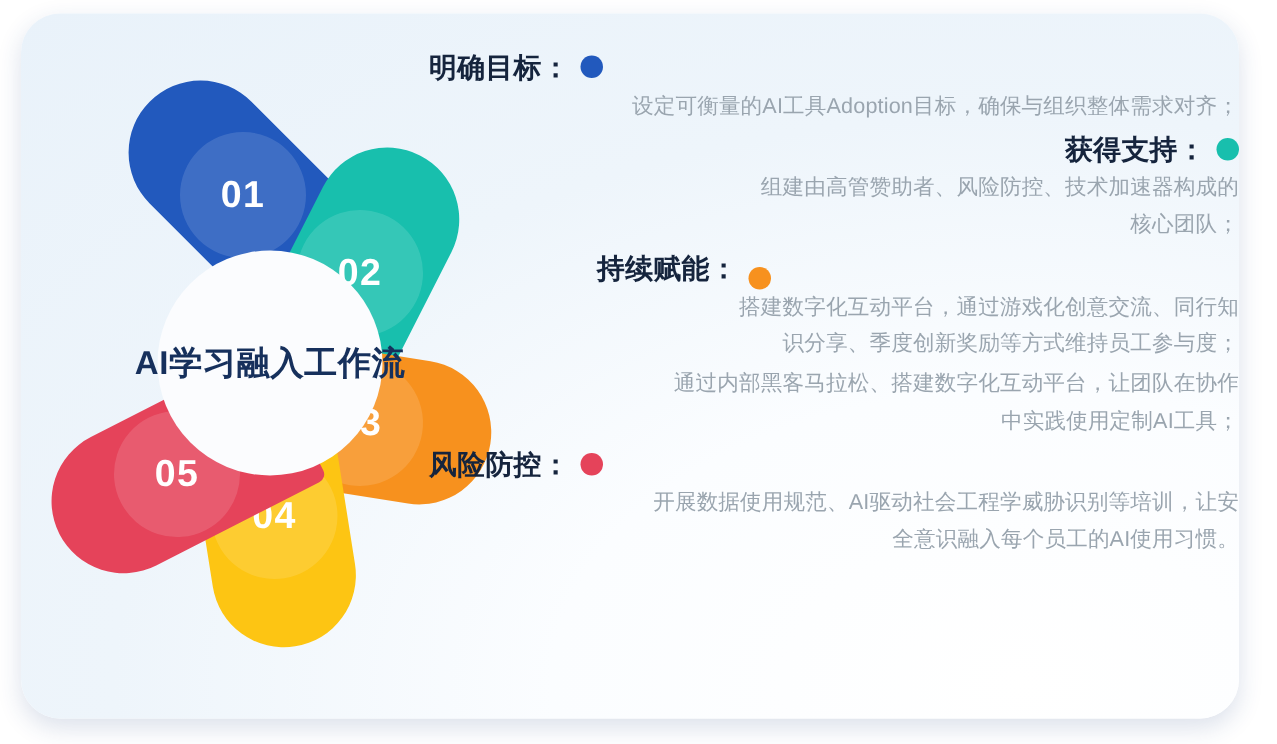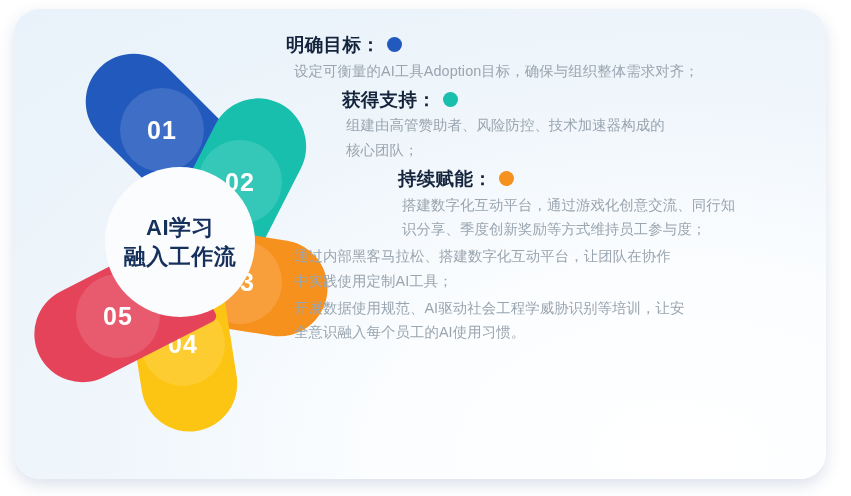--- a/index.html
+++ b/index.html
@@ -97,21 +97,21 @@
     position: absolute;
     left: 50%;
     top: 50%;
     width: 150px;
     height: 150px;
     margin-left: -75px;
     margin-top: -75px;
     border-radius: 50%;
     background: #fbfcfe;
     display: flex;
-    flex-direction: column;
+    flex-direction: row;
     align-items: center;
     justify-content: center;
     z-index: 6;
   }
   .hub .line {
     color: #16305c;
     font-size: 22px;
     font-weight: bold;
     line-height: 1.32;
     letter-spacing: 0.5px;
@@ -142,25 +142,26 @@
     border-radius: 50%;
     margin-left: 7px;
     flex: 0 0 auto;
   }
   .item-body {
     color: #9aa5af;
     font-size: 14.4px;
     line-height: 1.72;
     letter-spacing: 0.1px;
     white-space: pre-line;
+    text-align: right;
   }
 
   .ind0 { margin-left: 0px; }
-  .ind1 { margin-left: 56px; }
-  .ind2 { margin-left: 112px; }
+  .ind1 { margin-left: 56px; justify-content: flex-end; }
+  .ind2 { margin-left: 112px; align-items: flex-end; }
   .body0 { margin-left: 8px; }
   .body1 { margin-left: 60px; }
   .body2 { margin-left: 116px; }
 </style>
 </head>
 <body>
 
 <div class="stage">
   <div class="card">
 
@@ -224,19 +225,23 @@
         <div class="item-body body2">搭建数字化互动平台，通过游戏化创意交流、同行知
 识分享、季度创新奖励等方式维持员工参与度；</div>
       </div>
 
       <div class="item">
         <div class="item-body body0">通过内部黑客马拉松、搭建数字化互动平台，让团队在协作
 中实践使用定制AI工具；</div>
       </div>
 
       <div class="item">
+        <div class="item-head ind0">
+          <span>风险防控：</span>
+          <span class="dot" style="background: rgb(229, 67, 90);"></span>
+        </div>
         <div class="item-body body0">开展数据使用规范、AI驱动社会工程学威胁识别等培训，让安
 全意识融入每个员工的AI使用习惯。</div>
       </div>
 
     </div>
   </div>
 </div>
 
 </body></html>

